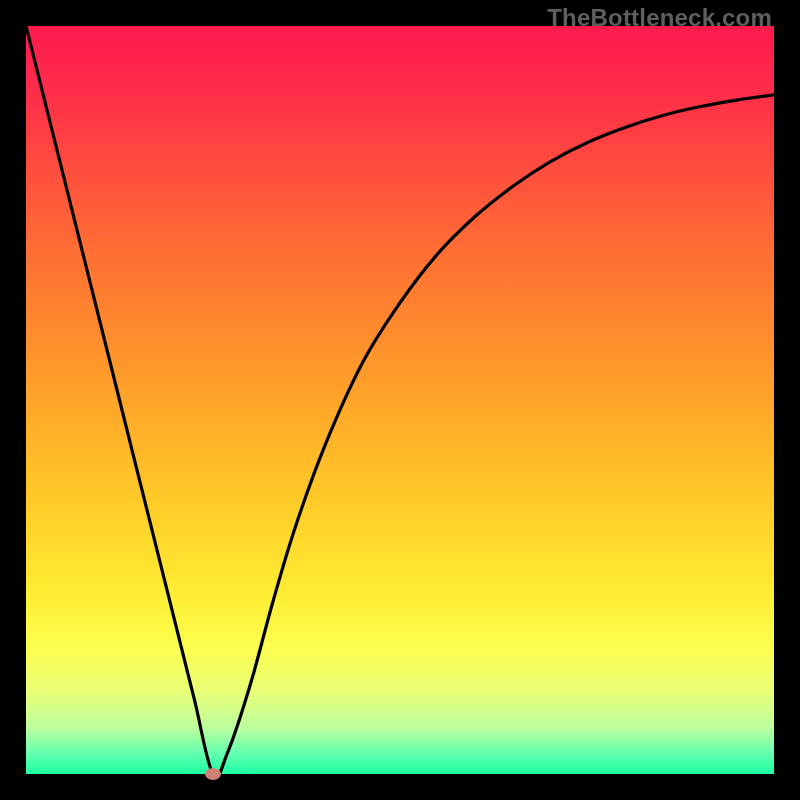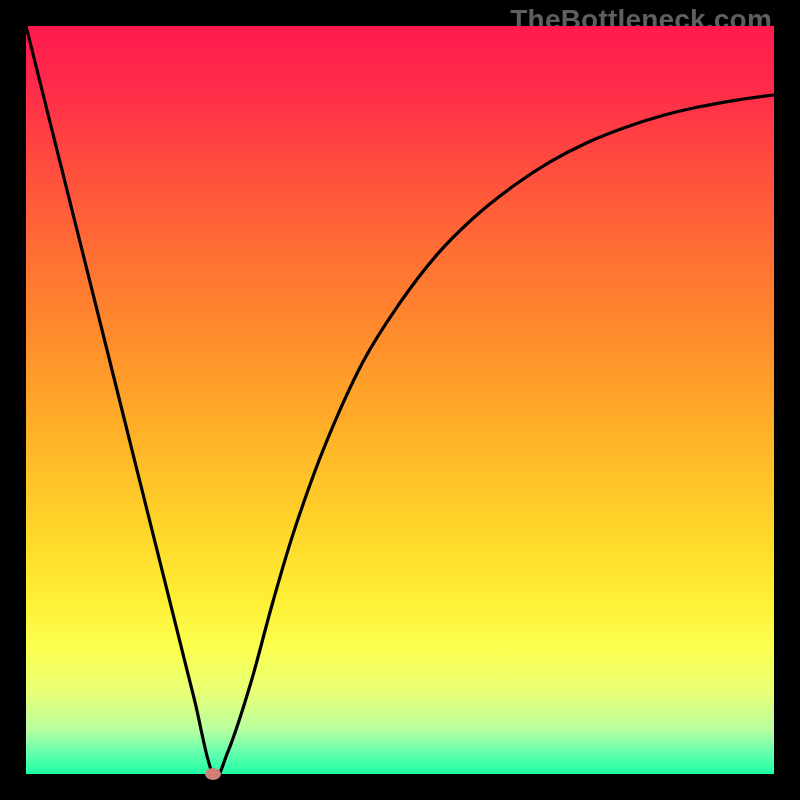--- a/index.html
+++ b/index.html
@@ -27,21 +27,21 @@
   }
   .gradient {
     width: 100%;
     height: 100%;
   }
   .watermark {
     position: absolute;
     top: 4px;
     right: 28px;
     font-family: Arial, Helvetica, sans-serif;
-    font-size: 28px;
+    font-size: 24px;
     font-weight: 600;
     color: #5f5f5f;
     letter-spacing: 0.2px;
     user-select: none;
   }
   .curve-svg {
     position: absolute;
     left: 0;
     top: 0;
     width: 748px;

